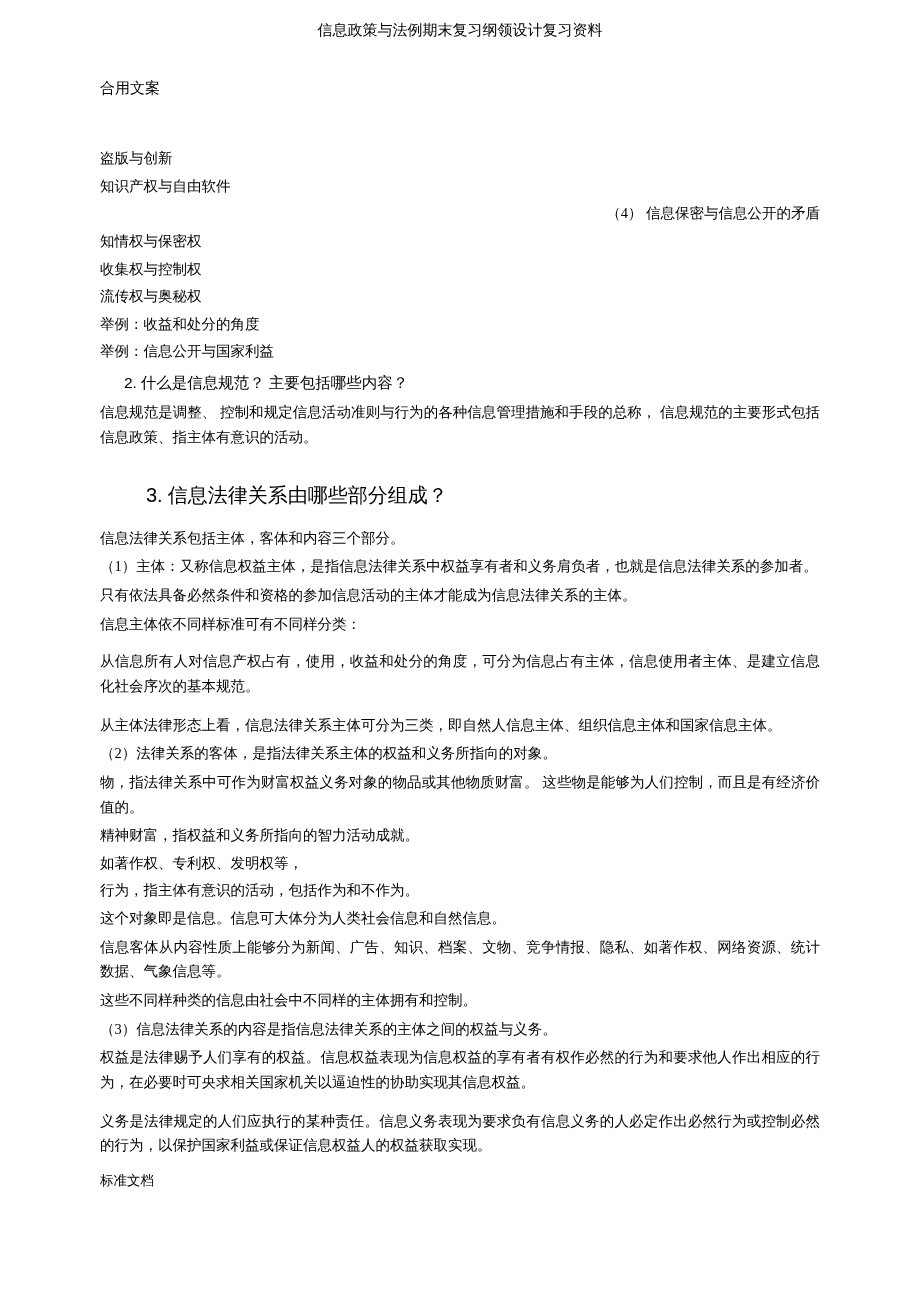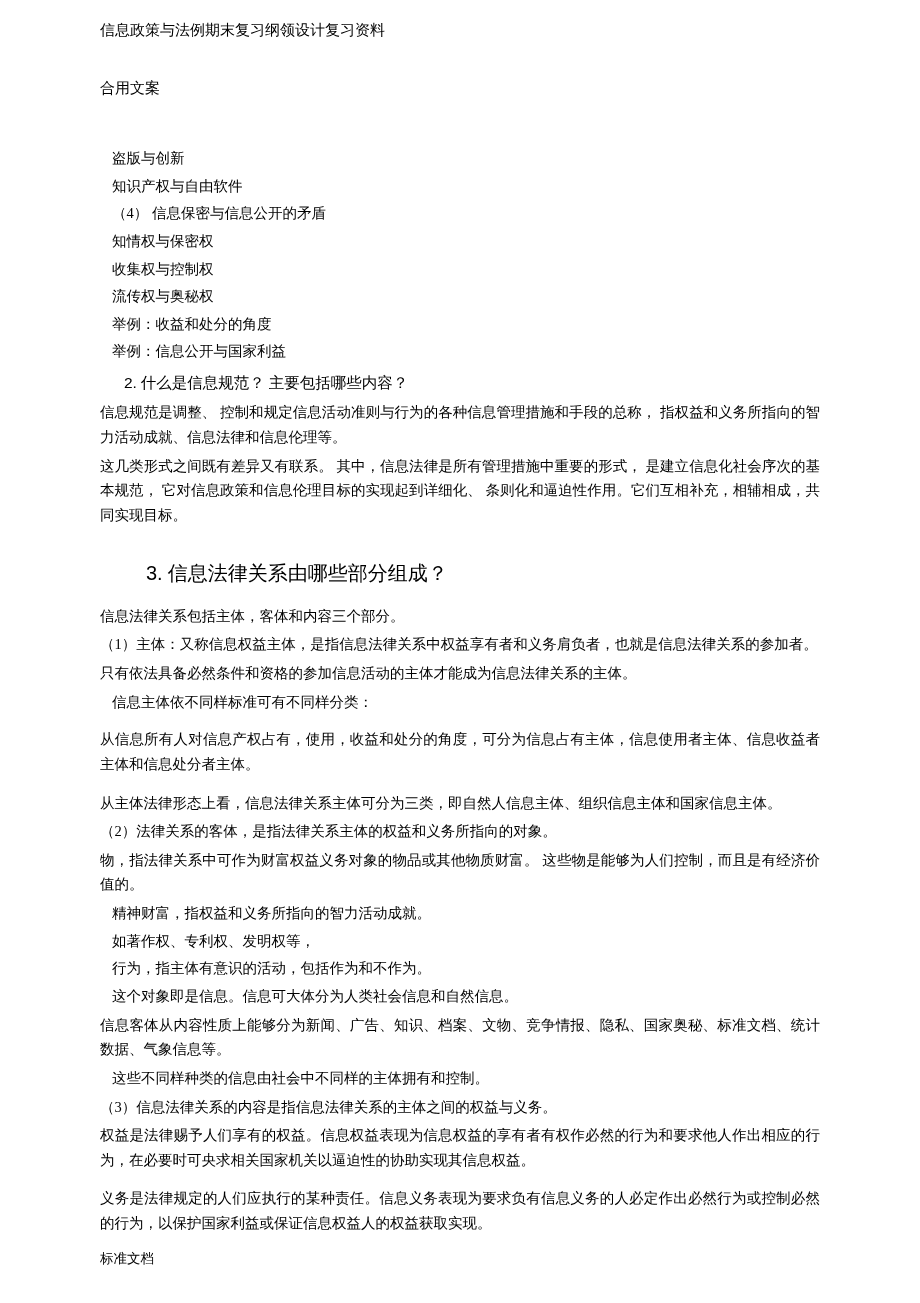--- a/index.html
+++ b/index.html
@@ -10,35 +10,35 @@
     color: #000;
     font-size: 14.5px;
     line-height: 1.7;
     width: 920px;
   }
   .page {
     padding: 18px 100px 30px 100px;
     box-sizing: border-box;
   }
   .doc-title {
-    text-align: left;
+    text-align: center;
     font-size: 15px;
     margin-bottom: 32px;
     margin-top: 0;
   }
   .meta-top {
     font-size: 15px;
     margin-bottom: 45px;
   }
   .indent-1 { margin-left: 62px; }
-  .indent-0a { margin-left: 0px; }
+  .indent-0a { margin-left: 0px; text-align: right; }
   .indent-3 { margin-left: 120px; }
   .indent-05 { margin-left: 30px; }
   .indent-06 { margin-left: 44px; }
-  .line { margin: 3px 12px; }
+  .line { margin: 3px 0; }
   .sec2 {
     margin: 6px 0 4px 24px;
     font-size: 15.5px;
   }
   .sec2 .num { font-family: Arial, sans-serif; }
   .para { margin: 4px 0; text-align: justify; }
   .sec3 {
     font-size: 20px;
     margin: 28px 0 14px 46px;
   }
@@ -63,44 +63,43 @@
   <div class="line indent-1">收集权与控制权</div>
   <div class="line indent-1">流传权与奥秘权</div>
   <div class="line indent-1">举例：收益和处分的角度</div>
   <div class="line indent-1">举例：信息公开与国家利益</div>
 
   <div class="sec2">
     <span class="num">2.</span>
     <span>什么是信息规范？  主要包括哪些内容？</span>
   </div>
 
-  <div class="para">信息规范是调整、  控制和规定信息活动准则与行为的各种信息管理措施和手段的总称，          指权益和义务所指向的智力活动成就、信息法律和信息伦理等。</div>
-  <div class="para">这几类形式之间既有差异又有联系。  其中，信息法律是所有管理措施中重要的形式，  是建立信息化社会序次的基本规范，  它对信息政策和信息伦理目标的实现起到详细化、  条则化和逼迫性作用。它们互相补充，相辅相成，共同实现目标。</div>
+  <div class="para">信息规范是调整、  控制和规定信息活动准则与行为的各种信息管理措施和手段的总称，          信息规范的主要形式包括信息政策、指主体有意识的活动。</div>
 
   <div class="sec3">
     <span class="num">3.</span>
     <span>信息法律关系由哪些部分组成？</span>
   </div>
 
   <div class="para">信息法律关系包括主体，客体和内容三个部分。</div>
   <div class="para">（1）主体：又称信息权益主体，是指信息法律关系中权益享有者和义务肩负者，也就是信息法律关系的参加者。</div>
   <div class="para">只有依法具备必然条件和资格的参加信息活动的主体才能成为信息法律关系的主体。</div>
   <div class="line indent-1">信息主体依不同样标准可有不同样分类：</div>
   <div class="gap-s"></div>
-  <div class="para indent-1">从信息所有人对信息产权占有，使用，收益和处分的角度，可分为信息占有主体，信息使用者主体、信息收益者主体和信息处分者主体。</div>
+  <div class="para indent-1">从信息所有人对信息产权占有，使用，收益和处分的角度，可分为信息占有主体，信息使用者主体、是建立信息化社会序次的基本规范。</div>
   <div class="gap-s"></div>
   <div class="para indent-1">从主体法律形态上看，信息法律关系主体可分为三类，即自然人信息主体、组织信息主体和国家信息主体。</div>
 
   <div class="para">（2）法律关系的客体，是指法律关系主体的权益和义务所指向的对象。</div>
   <div class="para indent-3">物，指法律关系中可作为财富权益义务对象的物品或其他物质财富。  这些物是能够为人们控制，而且是有经济价值的。</div>
   <div class="line indent-3">精神财富，指权益和义务所指向的智力活动成就。</div>
   <div class="line indent-05">如著作权、专利权、发明权等，</div>
   <div class="line indent-3">行为，指主体有意识的活动，包括作为和不作为。</div>
   <div class="line indent-1">这个对象即是信息。信息可大体分为人类社会信息和自然信息。</div>
-  <div class="para indent-1">信息客体从内容性质上能够分为新闻、广告、知识、档案、文物、竞争情报、隐私、国家奥秘、标准文档、统计数据、气象信息等。</div>
+  <div class="para indent-1">信息客体从内容性质上能够分为新闻、广告、知识、档案、文物、竞争情报、隐私、如著作权、网络资源、统计数据、气象信息等。</div>
   <div class="line indent-1">这些不同样种类的信息由社会中不同样的主体拥有和控制。</div>
 
   <div class="para">（3）信息法律关系的内容是指信息法律关系的主体之间的权益与义务。</div>
   <div class="para indent-1">权益是法律赐予人们享有的权益。信息权益表现为信息权益的享有者有权作必然的行为和要求他人作出相应的行为，在必要时可央求相关国家机关以逼迫性的协助实现其信息权益。</div>
   <div class="gap-s"></div>
   <div class="para indent-1">义务是法律规定的人们应执行的某种责任。信息义务表现为要求负有信息义务的人必定作出必然行为或控制必然的行为，以保护国家利益或保证信息权益人的权益获取实现。</div>
 
   <div class="footer-label">标准文档</div>
 
 </div>

